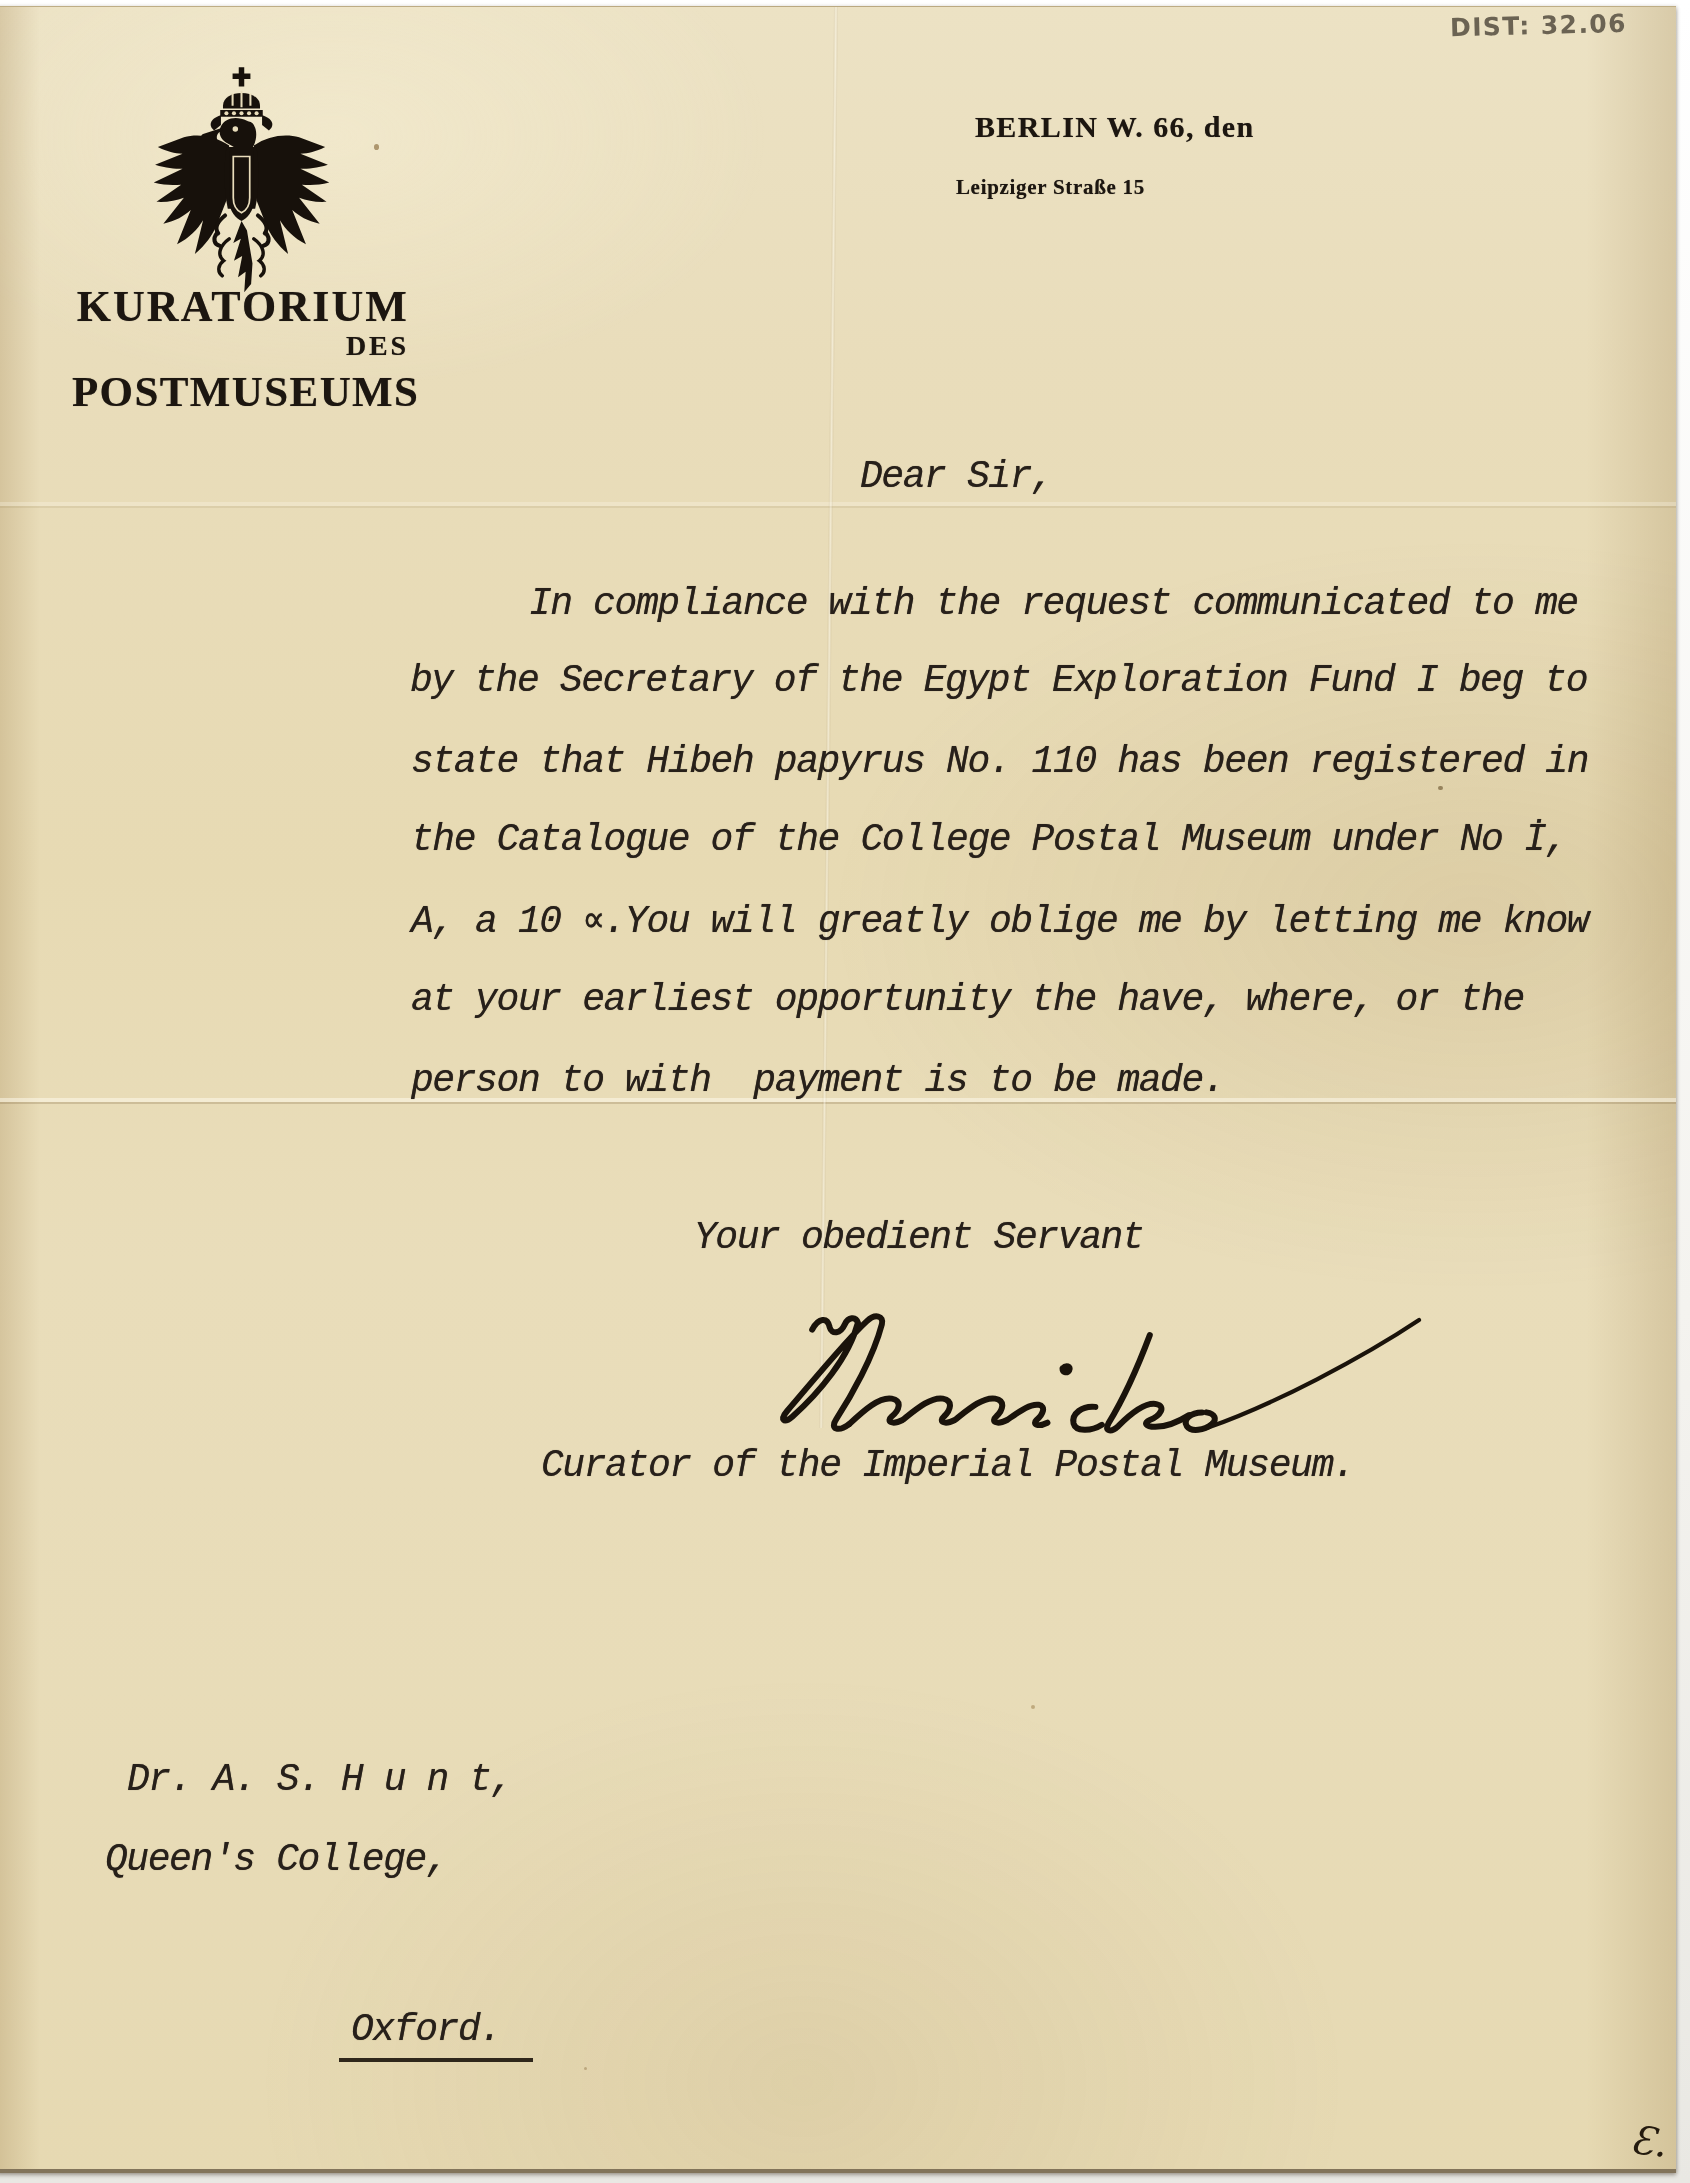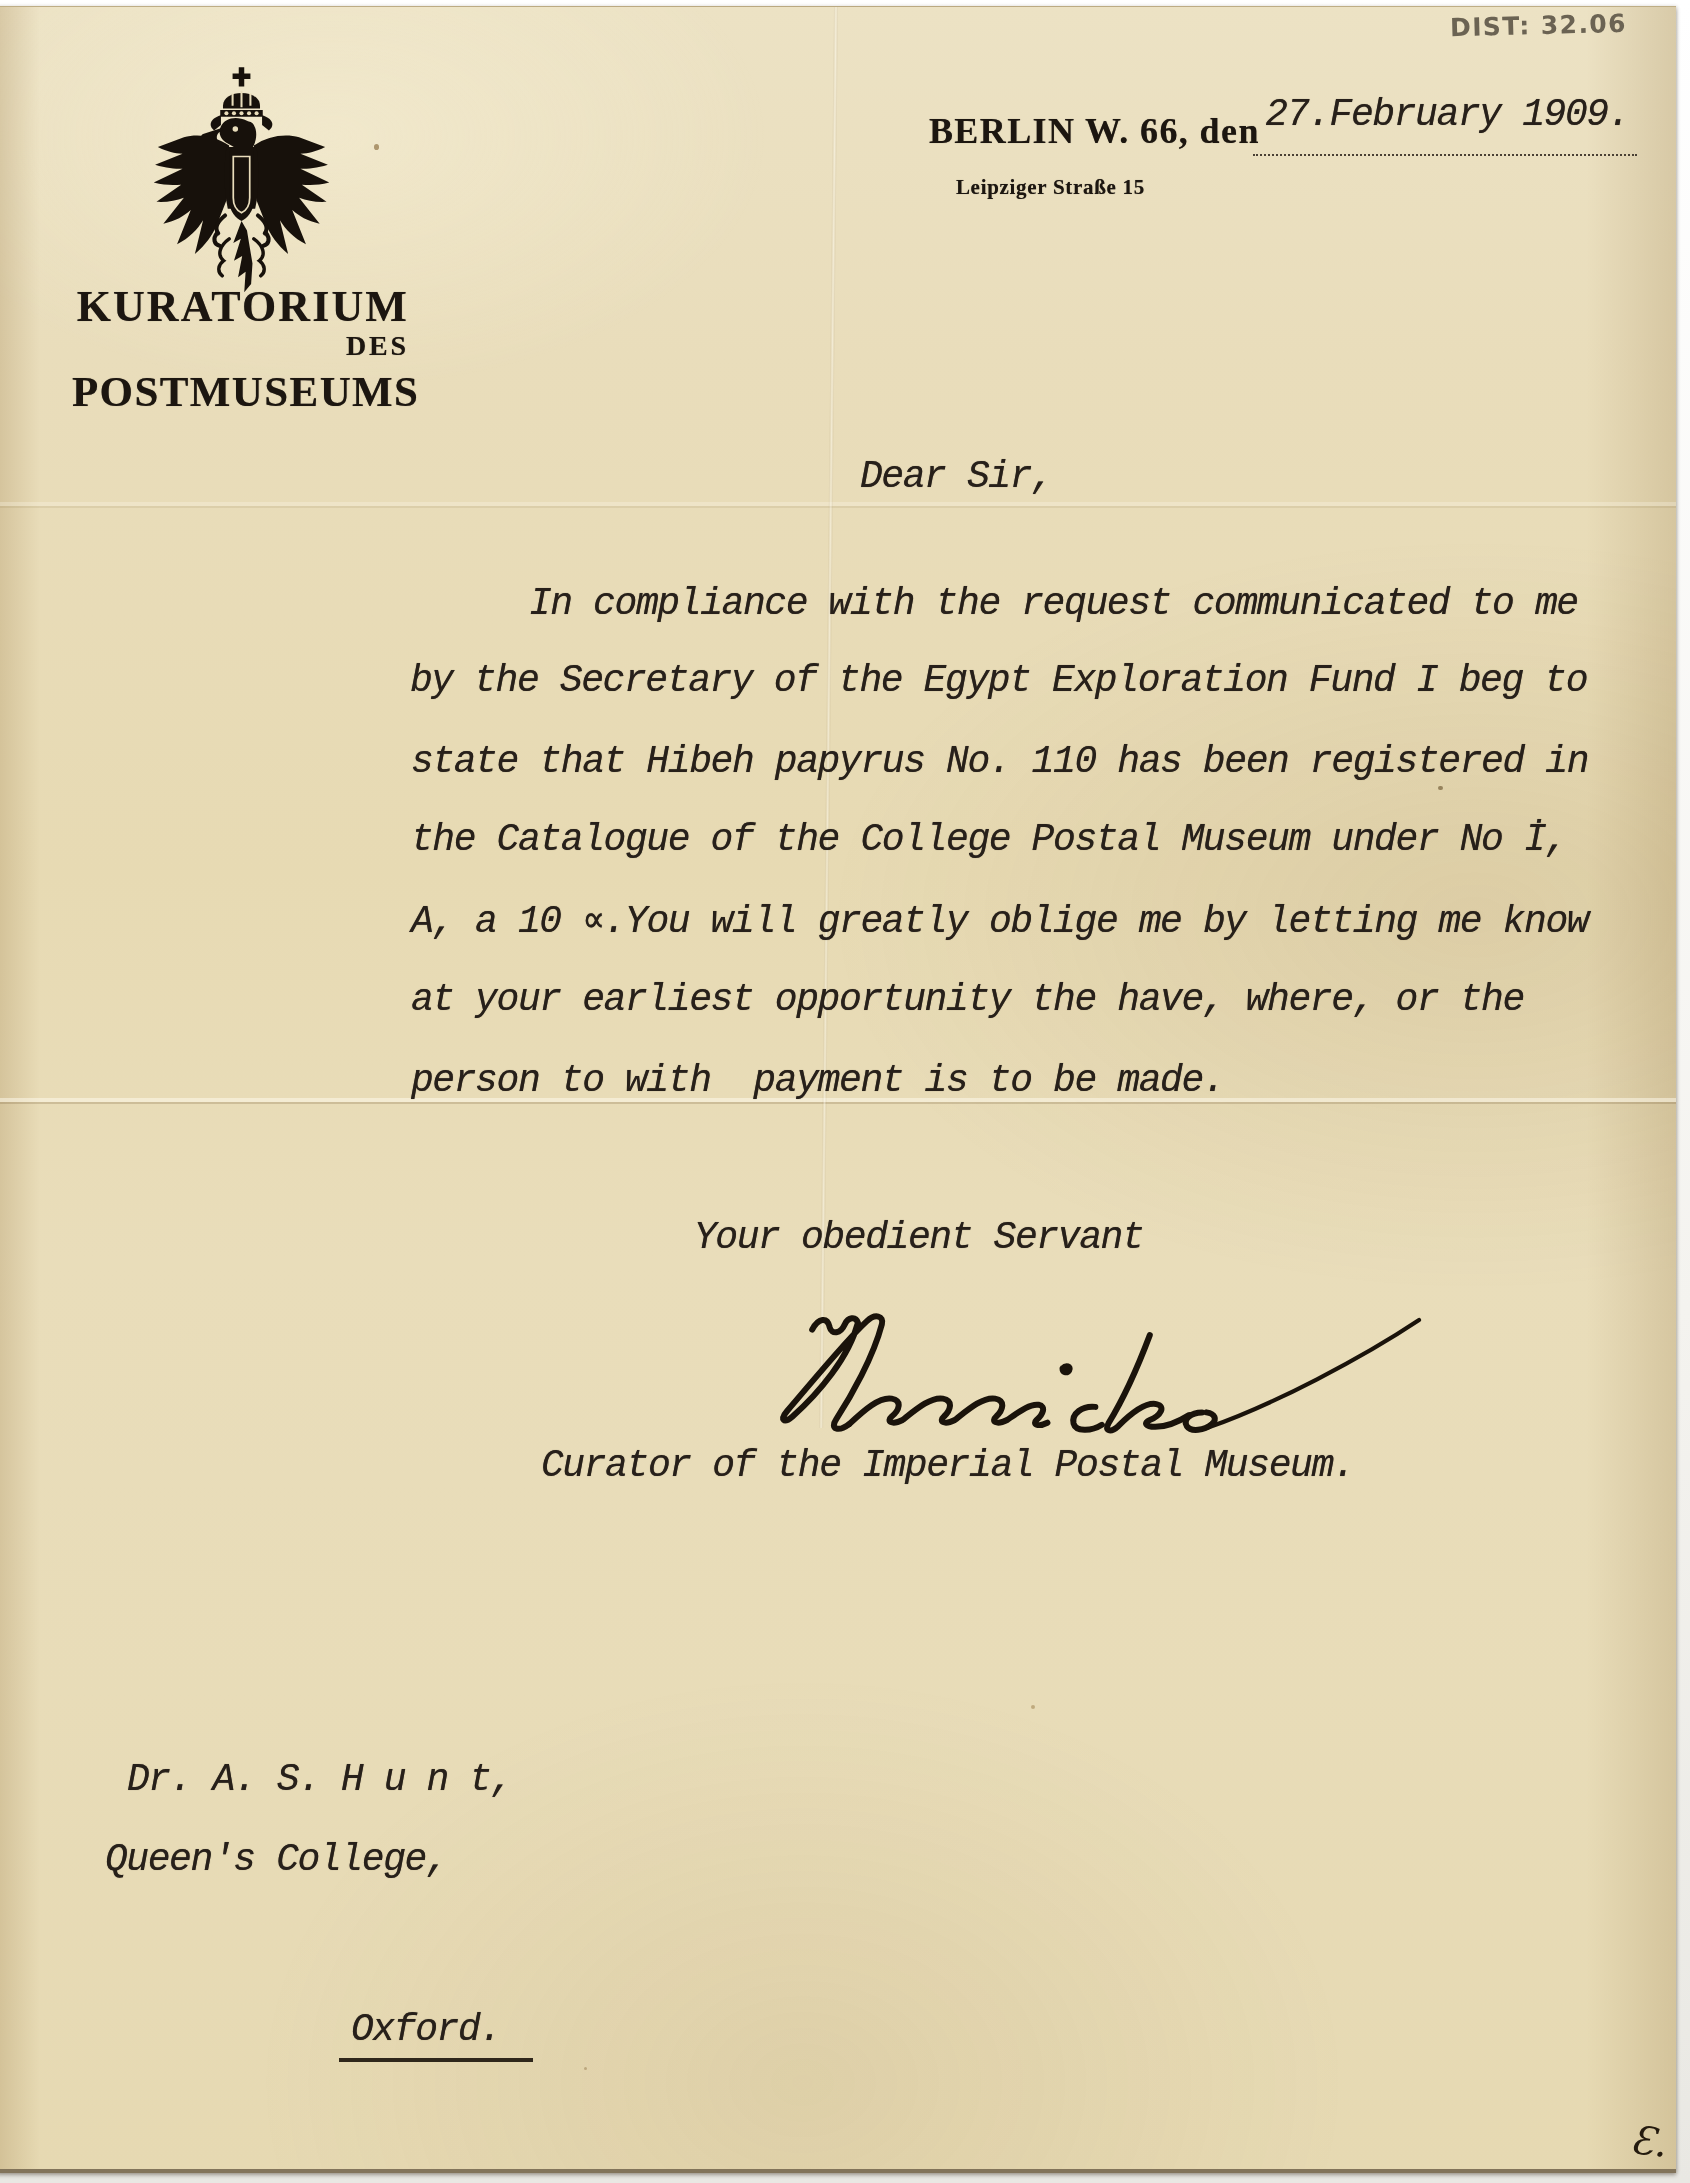--- a/index.html
+++ b/index.html
@@ -49,21 +49,21 @@
   }
   
   .printed{
     position:absolute;
     font-family:"Liberation Serif", serif;
     font-weight:600;
     color:#1c1610;
     text-shadow:0 0 0.7px rgba(28,22,16,.6);
     white-space:pre;
   }
-  .berlin-line{left:933px;top:103px;font-size:36px;letter-spacing:1.4px;}
+  .berlin-line{left:979px;top:103px;font-size:30px;letter-spacing:1.4px;}
   .street-line{left:960px;top:168px;font-size:21px;letter-spacing:0.7px;}
   .date-line{
     left:1257px;top:86px;width:384px;
     padding-bottom:18px;text-indent:12.4px;
     border-bottom:2.8px dotted #4a4034;
   }
   .org1{left:68px;top:274px;width:345px;text-align:right;font-size:44px;letter-spacing:2.1px;}
   .org2{left:68px;top:323px;width:345px;text-align:right;font-size:28px;letter-spacing:2.8px;}
   .org3{left:68px;top:360px;width:345px;text-align:left;font-size:43px;letter-spacing:1.4px;margin-left:8px;}
 
@@ -145,21 +145,20 @@
     <g stroke="#17110b" stroke-width="5" fill="none" stroke-linecap="round">
       <path d="M112 252 C98 262 94 276 104 284 C96 290 94 300 102 306"></path>
       <path d="M148 252 C162 262 166 276 156 284 C164 290 166 300 158 306"></path>
     </g>
   </svg>
 
   <div class="printed org1">KURATORIUM</div>
   <div class="printed org2">DES</div>
   <div class="printed org3">POSTMUSEUMS</div>
   <div class="printed berlin-line">BERLIN W. 66, den</div>
-  <div class="typed date-line">27.February 1909.</div>
   <div class="printed street-line">Leipziger Straße 15</div>
 
   <div class="typed" style="left:864px;top:448px">Dear Sir,</div>
   <div class="typed" style="left:533px;top:575px">In compliance with the request communicated to me</div>
   <div class="typed" style="left:414px;top:652px">by the Secretary of the Egypt Exploration Fund I beg to</div>
   <div class="typed" style="left:415px;top:733px">state that Hibeh papyrus No. 110 has been registered in</div>
   <div class="typed" style="left:415px;top:811px">the Catalogue of the College Postal Museum under No İ,</div>
   <div class="typed" style="left:415px;top:890px">A, a 10 ∝.You will greatly oblige me by letting me know</div>
   <div class="typed" style="left:415px;top:971px">at your earliest opportunity the have, where, or the</div>
   <div class="typed" style="left:415px;top:1052px">person to with  payment is to be made.</div>

